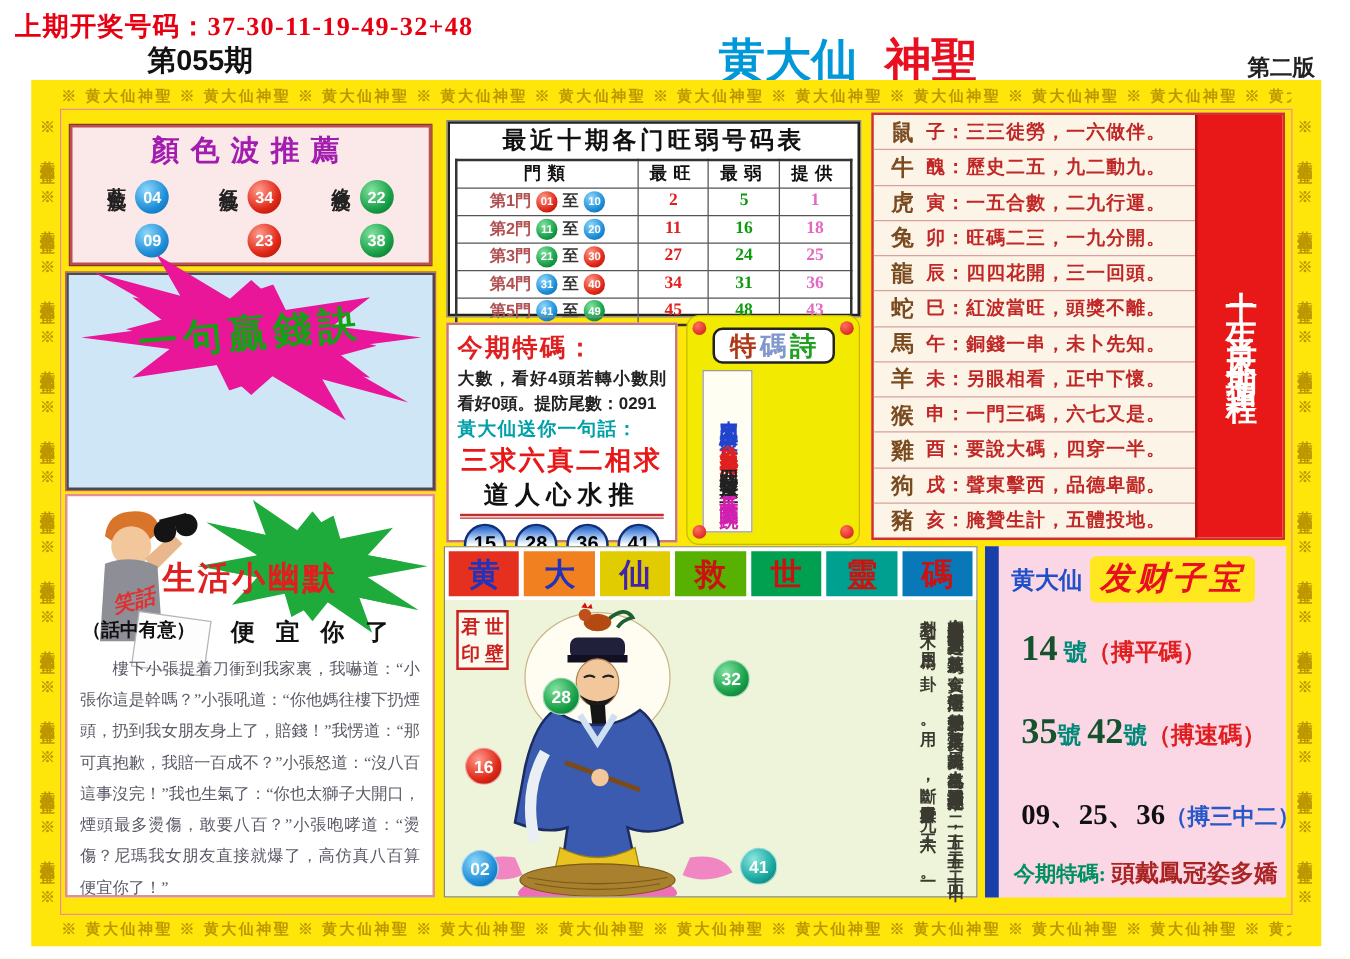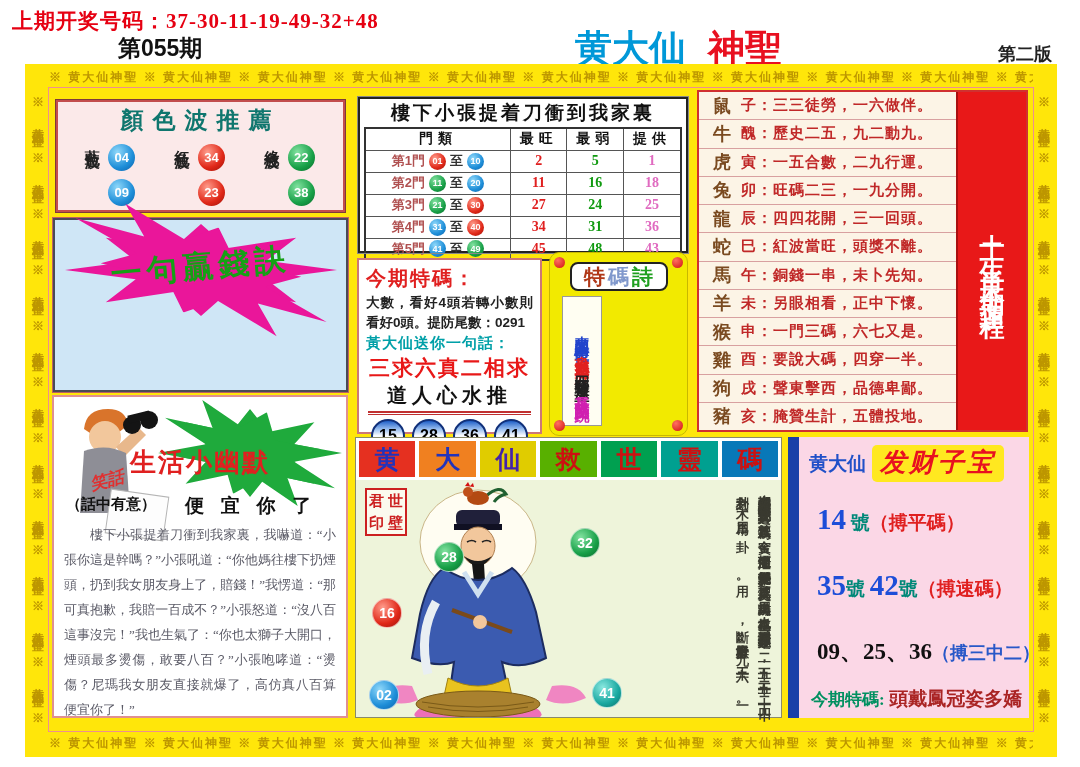--- a/index.html
+++ b/index.html
@@ -21,21 +21,21 @@
   .strip-top { left:24px; right:24px; top:3px; height:20px; line-height:20px; }
   .strip-bottom { left:24px; right:24px; bottom:4px; height:20px; line-height:20px; }
   .strip-left, .strip-right { top:24px; bottom:26px; width:20px; writing-mode:vertical-rl; text-orientation:upright; line-height:20px; letter-spacing:2px; }
   .strip-left { left:3px; } .strip-right { right:3px; }
   .inner-border { position:absolute; left:23px; top:23px; right:23px; bottom:25px; border:1px solid #ef8f8f; pointer-events:none; }
 
   .panel { position:absolute; }
 
   
   .color-wave { left:31px; top:36px; width:289px; height:112px; background:#fbe9e9; border:2px solid #c24d4d; outline:1px solid #7d3a3a; }
-  .cw-title { text-align:center; color:#0f766e; font-weight:bold; font-size:23px; letter-spacing:9px; margin-top:3px; font-family:"Liberation Serif", serif; }
+  .cw-title { text-align:center; color:#a21caf; font-weight:bold; font-size:23px; letter-spacing:9px; margin-top:3px; font-family:"Liberation Serif", serif; }
   .cw-groups { display:flex; justify-content:space-around; padding:2px 10px 0 6px; }
   .cw-group { display:flex; align-items:center; gap:7px; }
   .cw-label { writing-mode:vertical-rl; text-orientation:upright; font-weight:bold; font-size:15px; color:#222; height:74px; letter-spacing:2px; font-family:"Liberation Serif", serif; }
   .cw-balls { display:flex; flex-direction:column; gap:8px; }
 
   
   .ball { border-radius:50%; display:inline-flex; align-items:center; justify-content:center; color:#fff; font-weight:bold; font-family:"Liberation Sans", sans-serif; }
   .ball[data-color="blue"]  { background:radial-gradient(circle at 35% 30%, #8fd8fa, #1e8ed8 60%, #0b5fa8); }
   .ball[data-color="red"]   { background:radial-gradient(circle at 35% 30%, #ff9c8c, #e02818 60%, #9a1008); }
   .ball[data-color="green"] { background:radial-gradient(circle at 35% 30%, #82e2a0, #18a048 60%, #086828); }
@@ -134,21 +134,21 @@
       display:flex; gap:5px; color:#3a3a30; font-weight:bold; font-size:13px; font-family:"Liberation Serif", serif; }
   .sv-col { line-height:22px; letter-spacing:0.5px; }
 
   
   .fortune { left:763px; top:373px; width:241px; height:281px; background:#fbd7e6; border-left:11px solid #1a3fa8; padding:8px 6px 6px 10px; display:flex; flex-direction:column; }
   .ft-header { display:flex; align-items:center; gap:6px; }
   .ft-brand { color:#2050c8; font-weight:bold; font-size:19px; font-family:"Liberation Serif", serif; }
   .ft-title { background:#ffe820; color:#e81020; font-weight:bold; font-style:italic; font-size:26px; padding:0 8px 2px; border-radius:5px; font-family:"Liberation Serif", serif; letter-spacing:3px; }
   .ft-lines { flex:1; display:flex; flex-direction:column; justify-content:space-around; padding:4px 0 2px 8px; }
   .ft-line { font-family:"Liberation Serif", serif; white-space:nowrap; }
-  .seg[data-c="num"]  { color:#1d4ed8; font-weight:bold; font-size:29px; }
+  .seg[data-c="num"]  { color:#14532d; font-weight:bold; font-size:29px; }
   .seg[data-c="num2"] { color:#101010; font-weight:bold; font-size:23px; }
   .seg[data-c="unit"] { color:#008878; font-weight:bold; font-size:19px; }
   .seg[data-c="red"]  { color:#e02020; font-weight:bold; font-size:19px; }
   .seg[data-c="blue"] { color:#2858c8; font-weight:bold; font-size:18px; }
   .ft-footer { padding-left:2px; white-space:nowrap; }
   .ft-footer-label { color:#009060; font-weight:bold; font-size:17px; font-family:"Liberation Serif", serif; }
   .ft-footer-text { color:#aa2424; font-weight:bold; font-size:19px; font-family:"Liberation Serif", serif; }
 </style>
 </head>
 <body>
@@ -192,21 +192,21 @@
             <span class="cw-label">綠色波</span>
             <span class="cw-balls">
               <span class="ball ball-cw" data-color="green">22</span>
               <span class="ball ball-cw" data-color="green">38</span>
             </span>
           </div>
         </div>
     </div>
 
     <div class="panel hot-table">
-      <div class="ht-title">樓下小張提着刀衝到我家裏</div>
+      <div class="ht-title">最近十期各门旺弱号码表</div>
       <table>
         <colgroup>
             <col class="col-door">
             <col>
             <col>
             <col>
           </colgroup>
         <thead>
           <tr>
 

